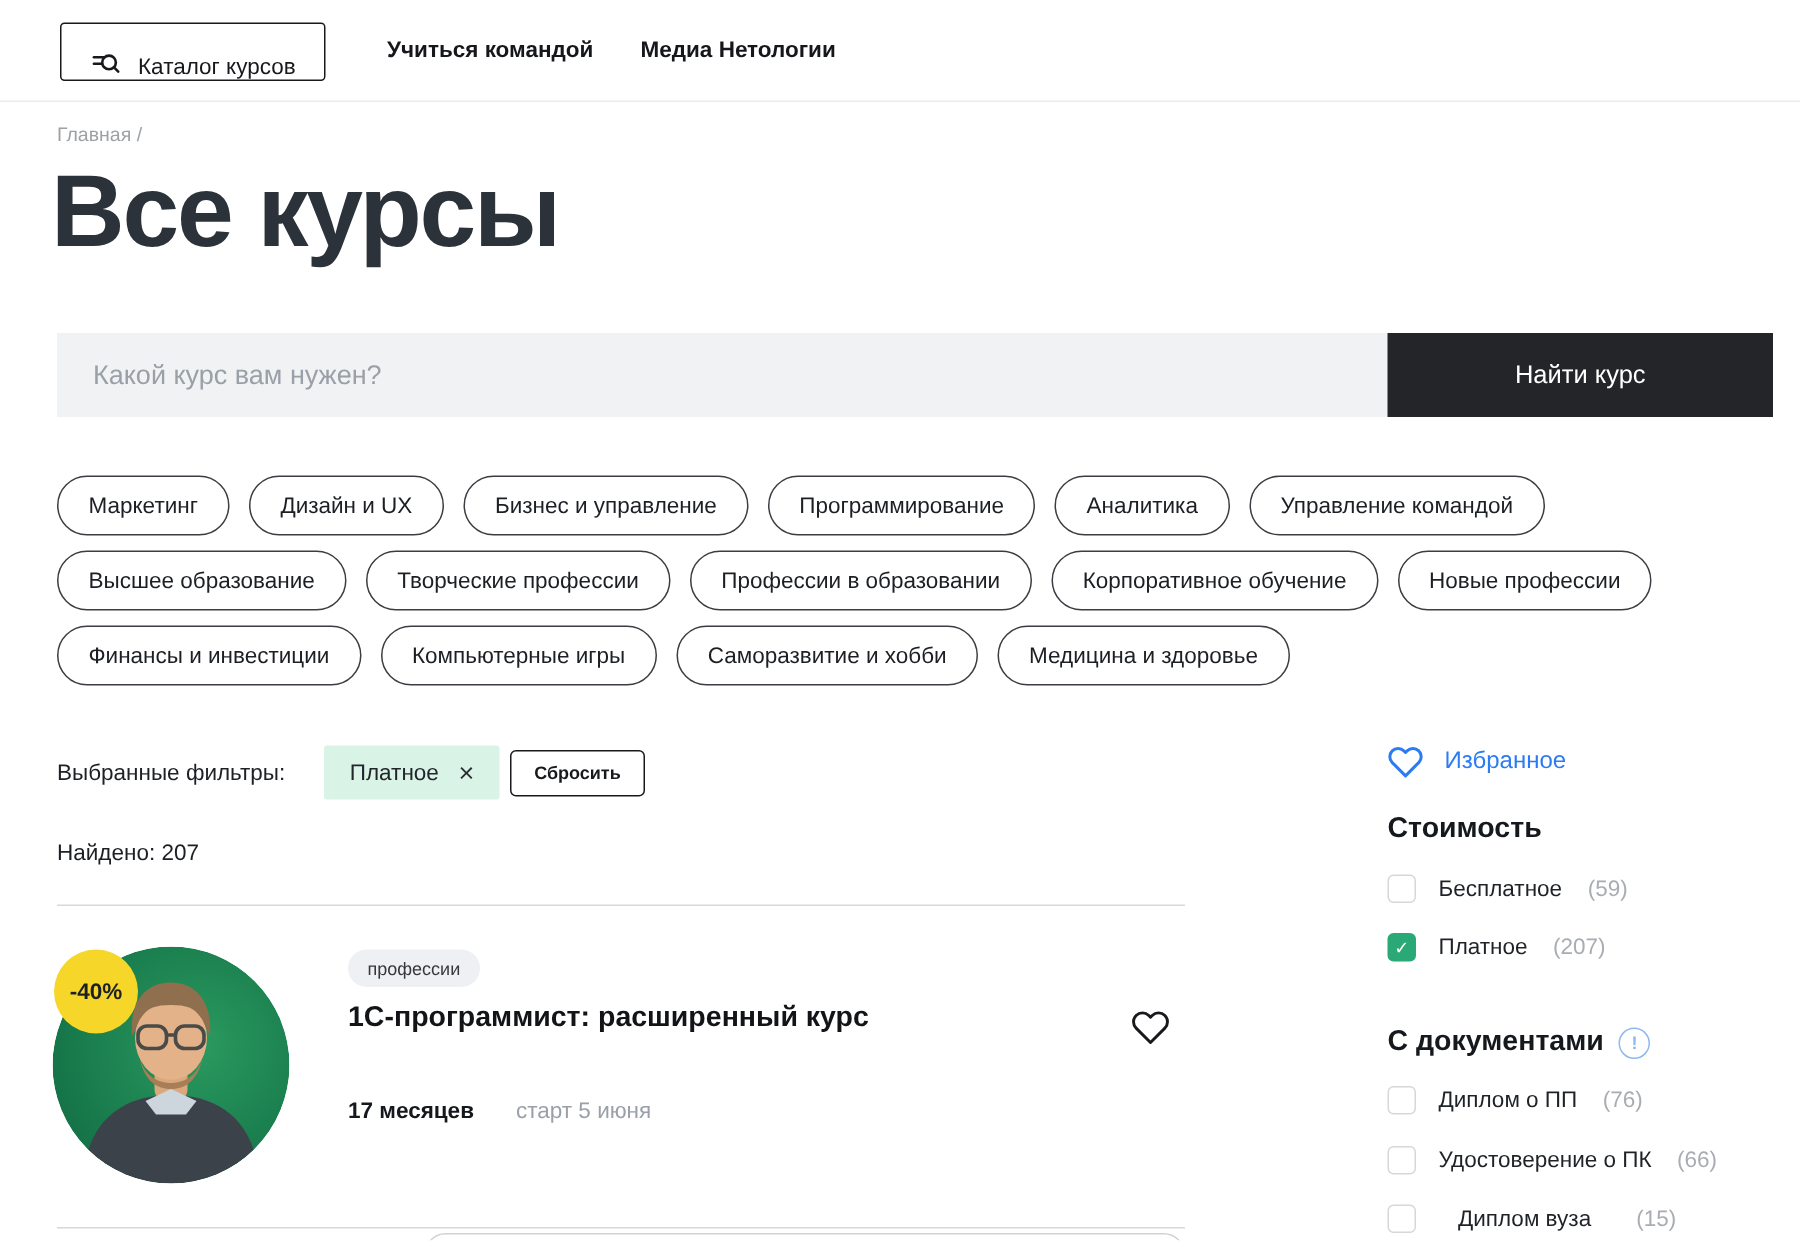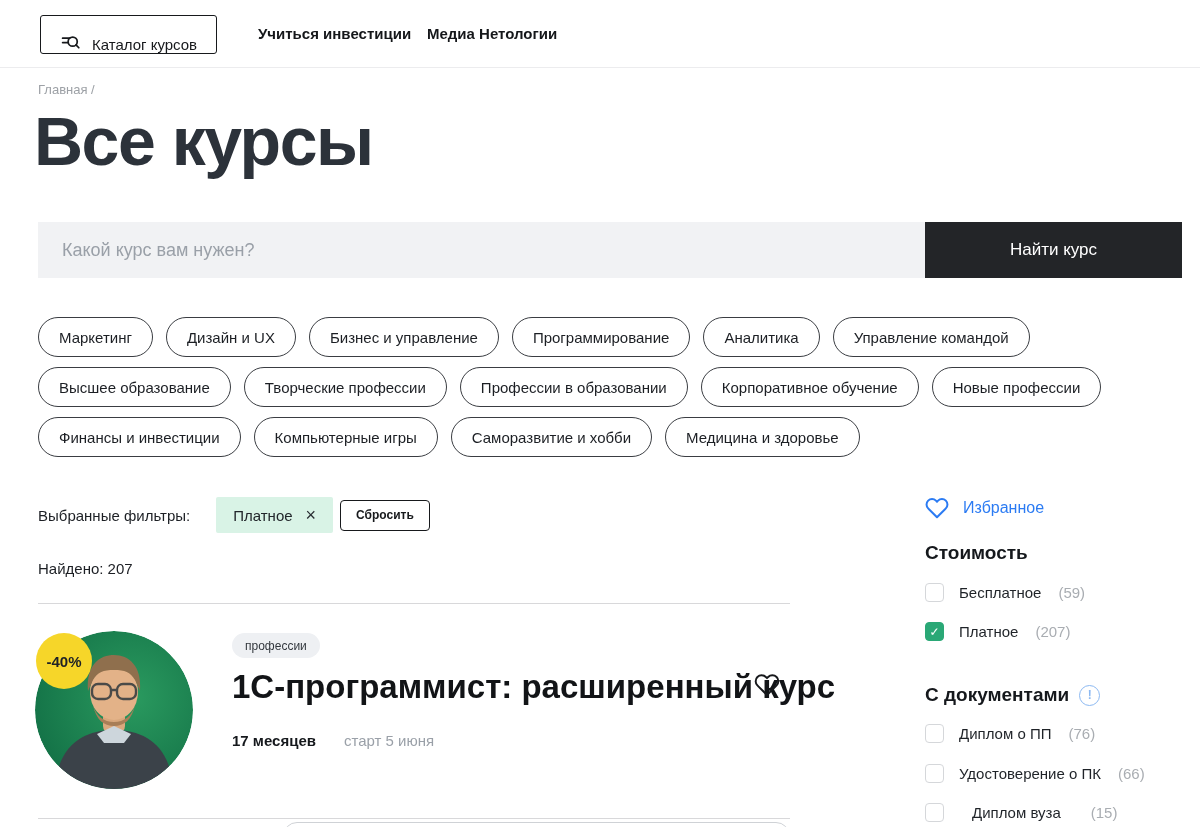--- a/index.html
+++ b/index.html
@@ -44,21 +44,21 @@
 
   .divider { position:absolute; left:38px; width:752px; height:1px; background:#d8d8da; }
   .d1 { top:603px; } .d2 { top:818px; }
 
   
   .avatar { position:absolute; left:35px; top:631px; width:158px; height:158px; border-radius:50%; overflow:hidden; }
   .discount-badge { position:absolute; left:36px; top:633px; width:56px; height:56px; border-radius:50%; background:#f6d629;
     display:flex; align-items:center; justify-content:center; font-size:15px; font-weight:700; color:#1d2126; }
   .type-tag { position:absolute; left:232px; top:633px; height:25px; padding:0 13px; display:inline-flex; align-items:center;
     background:#eef0f3; border-radius:13px; font-size:12px; color:#33383e; }
-  .course-title { position:absolute; left:232px; top:668px; font-size:33px; font-weight:700; color:#121417; cursor:pointer; }
+  .course-title { position:absolute; left:232px; top:668px; font-size:19px; font-weight:700; color:#121417; cursor:pointer; }
   .card-heart { position:absolute; left:753px; top:672px; width:28px; height:28px; background:none; border:none; cursor:pointer; color:#17191c; }
   .course-meta { position:absolute; left:232px; top:732px; display:flex; gap:28px; align-items:baseline;text-align:right; }
   .meta-duration { font-size:15px; font-weight:600; color:#15181c; }
   .meta-start { font-size:15px; color:#9aa0a8; }
 
   .partial-pill { position:absolute; left:283px; top:822px; width:507px; height:28px; background:#fff;
     border:1px solid #cfd2d6; border-radius:14px; cursor:pointer; }
 
   
   .fav-link { position:absolute; left:925px; top:496px; display:flex; align-items:center; gap:14px; cursor:pointer; }
@@ -88,21 +88,21 @@
       <span style="display:flex;">
         <svg width="21" height="21" viewBox="0 0 24 24" fill="none" stroke="#17191c" stroke-width="2" stroke-linecap="round">
           <line x1="3" y1="7" x2="11" y2="7"></line>
           <line x1="3" y1="12" x2="9" y2="12"></line>
           <circle cx="14.5" cy="11" r="5.2"></circle>
           <line x1="18.3" y1="14.8" x2="21.5" y2="18"></line>
         </svg>
       </span>
       <span>Каталог курсов</span>
     </button>
-    <span class="topnav-link l1">Учиться инвестиции</span>
+    <span class="topnav-link l1">Учиться командой</span>
     <span class="topnav-link l2">Медиа Нетологии</span>
   </header>
 
   <div class="breadcrumb">Главная /</div>
   <h1 class="page-title">Все курсы</h1>
 
   <div class="search-wrap">
     <input type="text" placeholder="Какой курс вам нужен?" style="">
   </div>
   <button class="search-btn">Найти курс</button>

